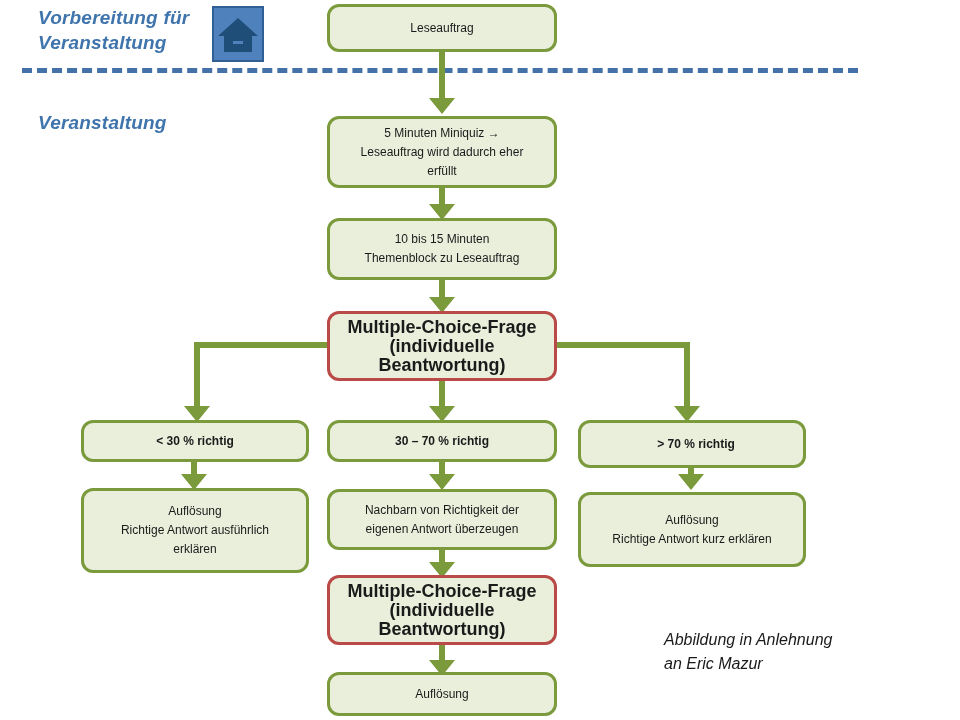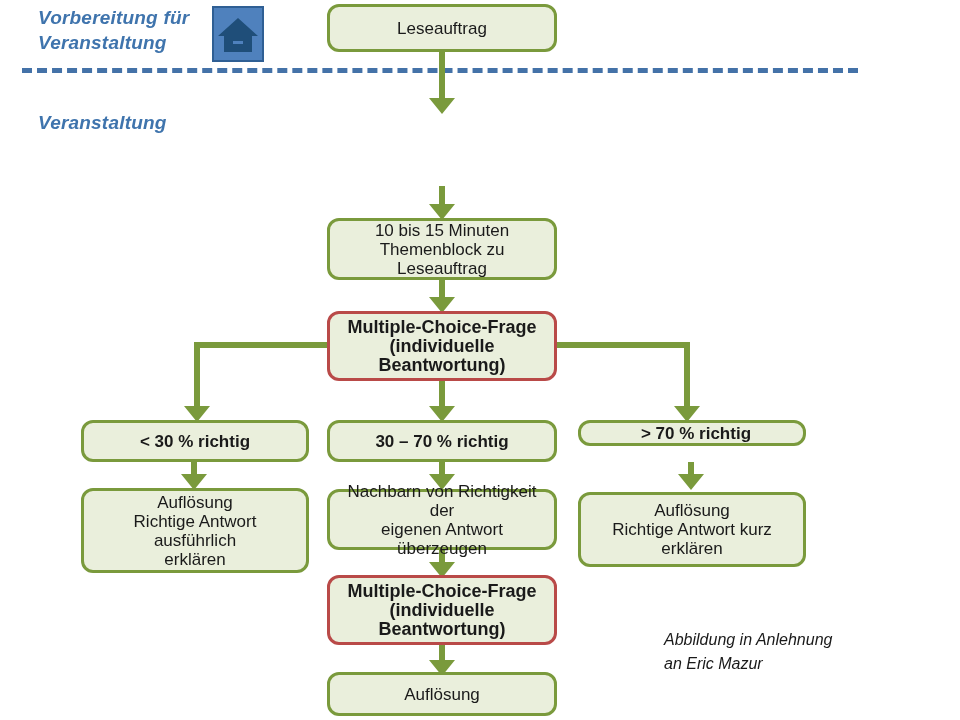--- a/index.html
+++ b/index.html
@@ -60,21 +60,21 @@
     position: absolute;
     box-sizing: border-box;
     background: #eaefdc;
     border: 3px solid #7a9a3c;
     border-radius: 12px;
     display: flex;
     align-items: center;
     justify-content: center;
     text-align: center;
     color: #1a1a1a;
-    font-size: 17px;
+    font-size: 12px;
     line-height: 19px;
     padding: 2px 8px;
     white-space: pre-line;
     z-index: 3;
   }
   .node.accent {
     border-color: #b94a48;
     font-weight: bold;
     font-size: 18px;
   }
@@ -158,32 +158,35 @@
   <div class="arrow-head" style="left:678px; top:474px;"></div>
 
   <div class="conn" style="left:439px; top:545px; width:6px; height:22px;"></div>
   <div class="arrow-head" style="left:429px; top:562px;"></div>
 
   <div class="conn" style="left:439px; top:645px; width:6px; height:22px;"></div>
   <div class="arrow-head" style="left:429px; top:660px;"></div>
 
   <div class="node" style="left:327px; top:4px; width:230px; height:48px;">Leseauftrag</div>
 
+  <div class="node" style="left:327px; top:116px; width:230px; height:72px;">5 Minuten Miniquiz  →
+Leseauftrag wird dadurch eher
+erfüllt</div>
 
   <div class="node" style="left:327px; top:218px; width:230px; height:62px;">10 bis 15 Minuten
 Themenblock  zu Leseauftrag</div>
 
   <div class="node accent" style="left:327px; top:311px; width:230px; height:70px;">Multiple-Choice-Frage
 (individuelle Beantwortung)</div>
 
   <div class="node bold" style="left:81px; top:420px; width:228px; height:42px;">&lt; 30 % richtig</div>
 
   <div class="node bold" style="left:327px; top:420px; width:230px; height:42px;text-align:center;">30 – 70 % richtig</div>
 
-  <div class="node bold" style="left:578px; top:420px; width:228px; height:26px;padding-left:16px;">&gt; 70 % richtig</div>
+  <div class="node bold" style="left:578px; top:420px; width:228px; height:48px;padding-left:16px;">&gt; 70 % richtig</div>
 
   <div class="node" style="left:81px; top:488px; width:228px; height:85px;">Auflösung
 Richtige Antwort  ausführlich
 erklären</div>
 
   <div class="node" style="left:327px; top:489px; width:230px; height:61px;">Nachbarn  von Richtigkeit der
 eigenen Antwort  überzeugen</div>
 
   <div class="node" style="left:578px; top:492px; width:228px; height:75px;">Auflösung
 Richtige Antwort  kurz erklären</div>

